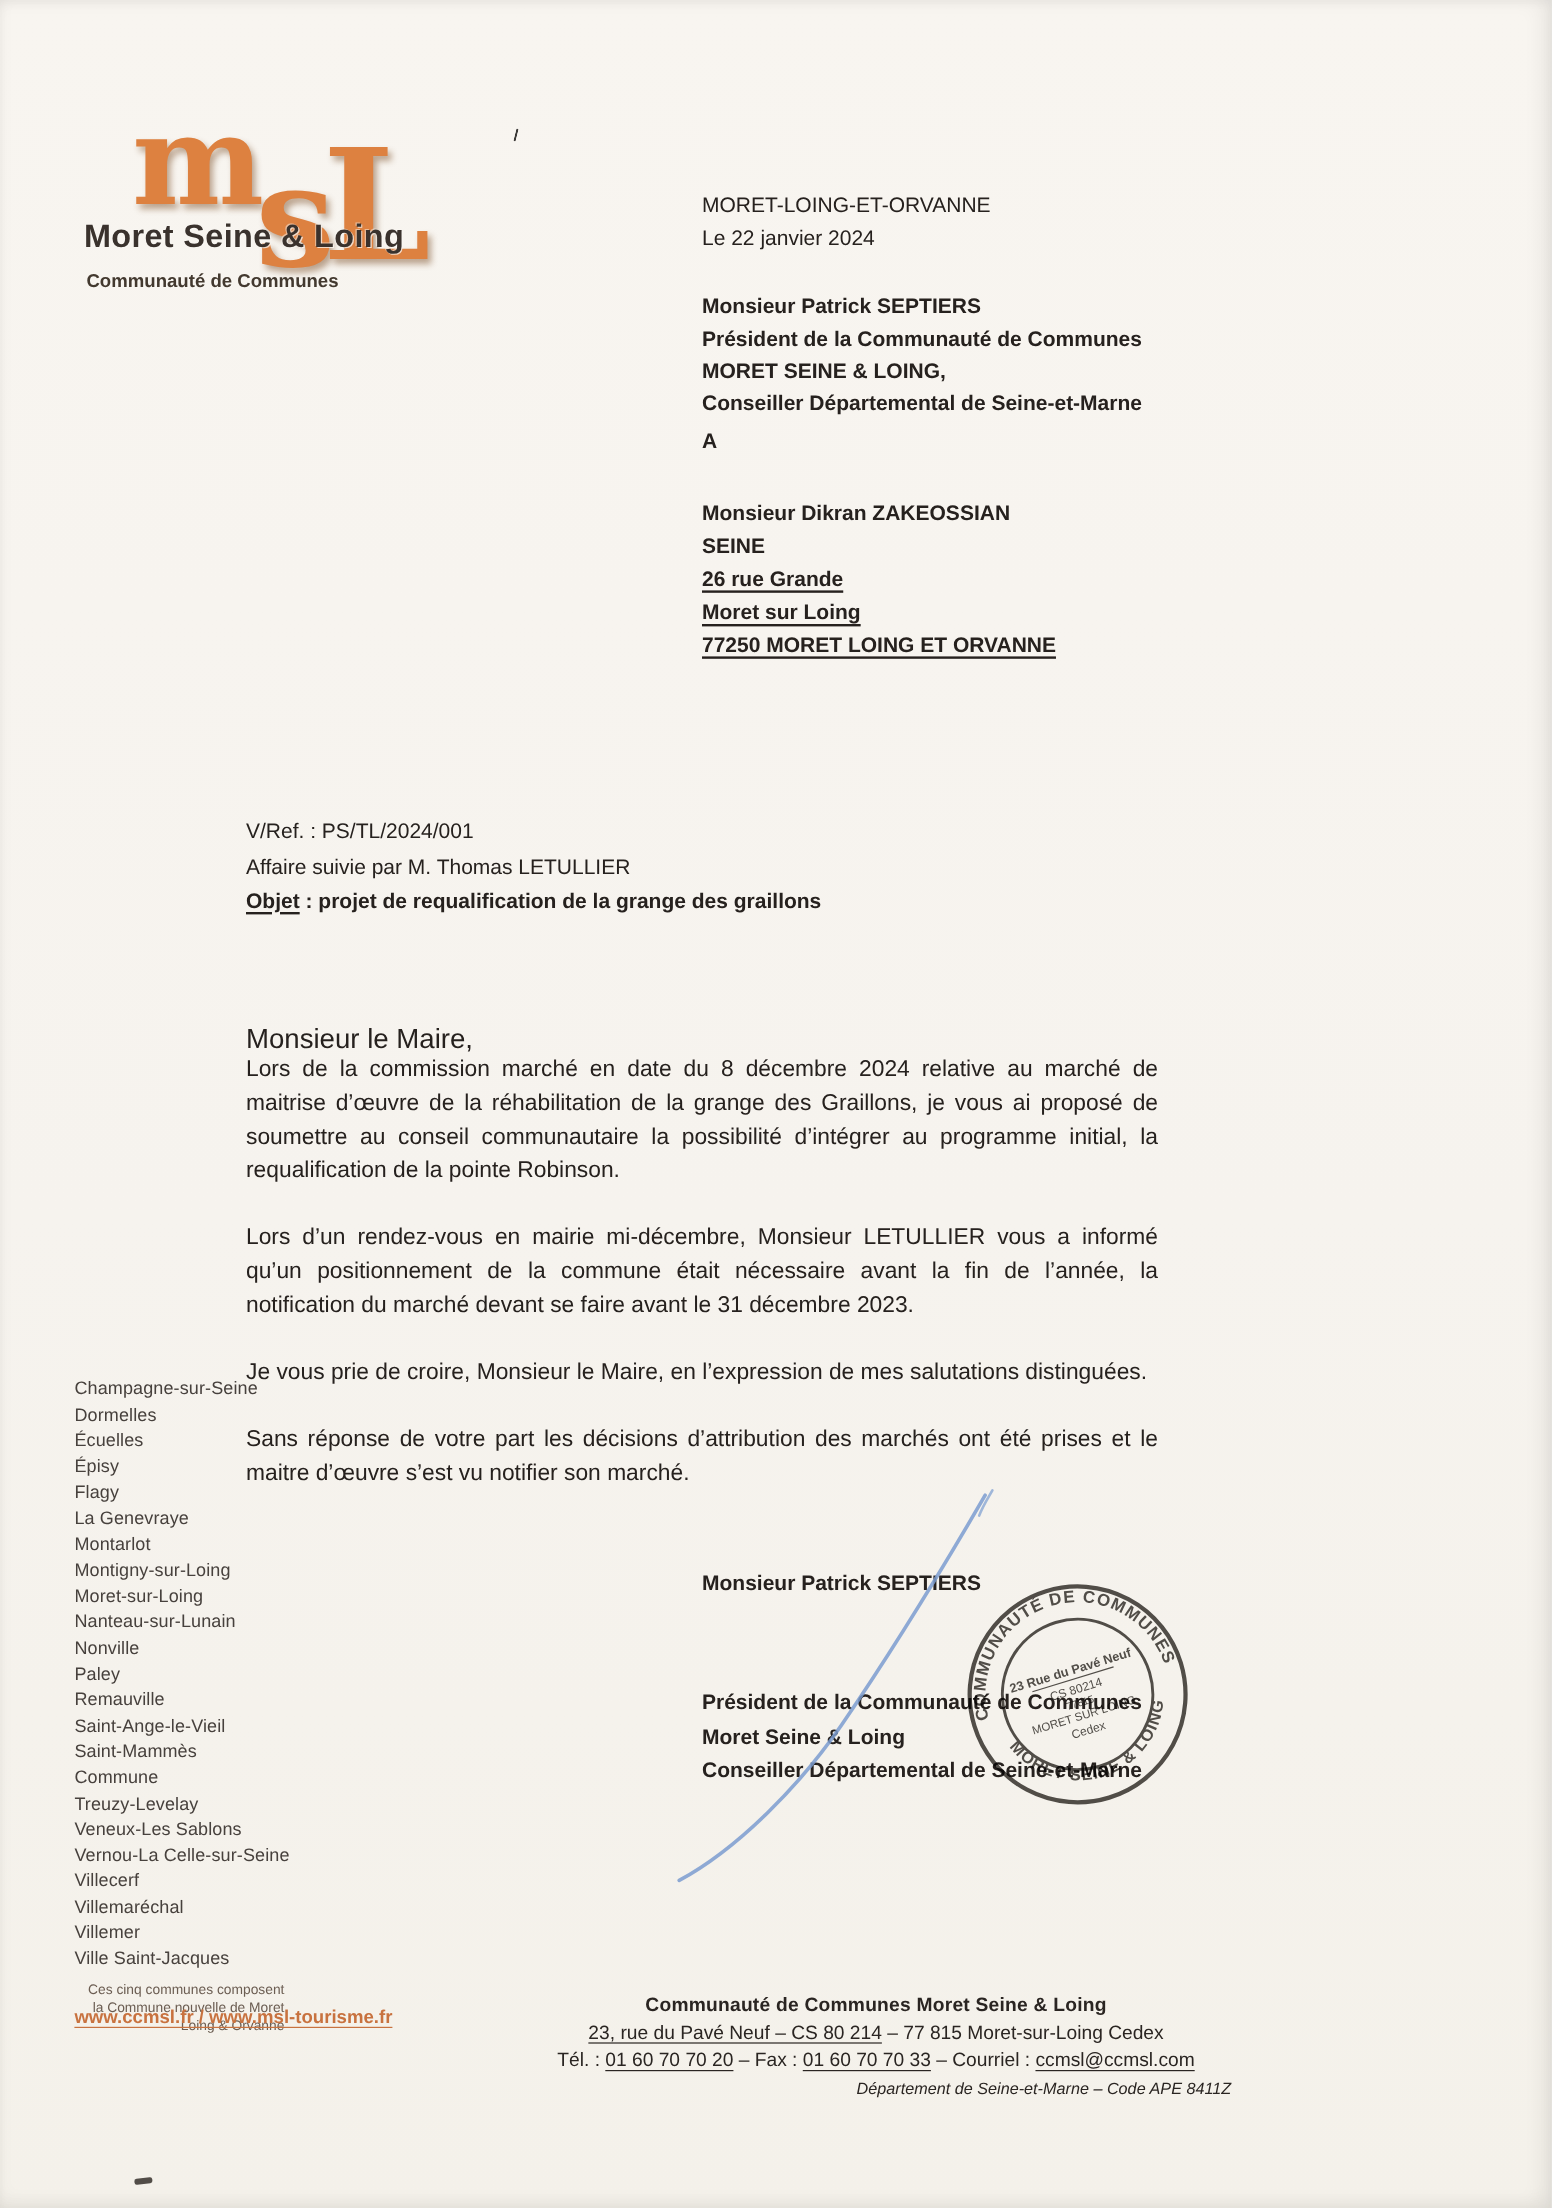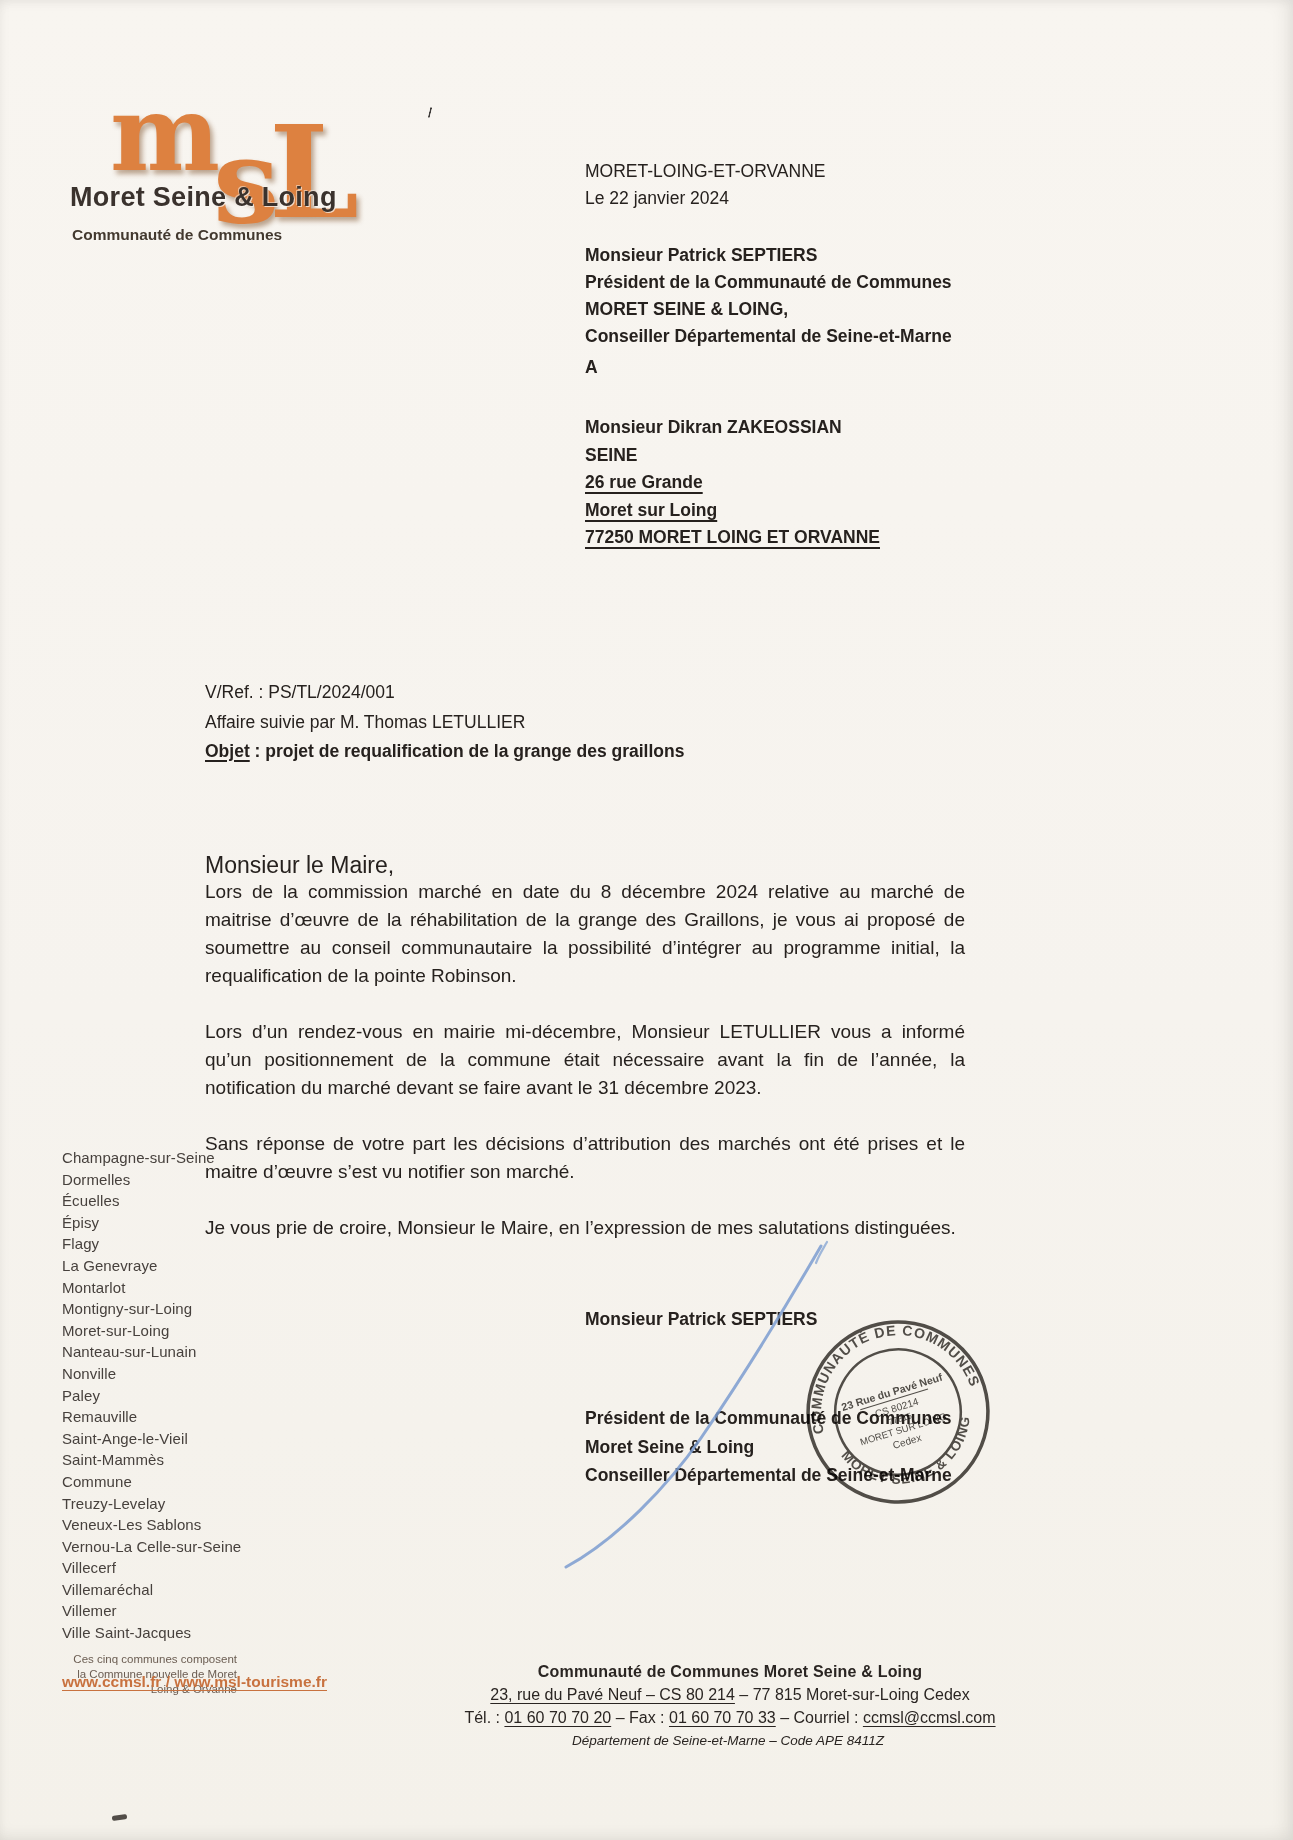--- a/index.html
+++ b/index.html
@@ -54,21 +54,21 @@
 
   .stamp{left:802px;top:1316px;width:192px;height:192px;transform:rotate(-17deg);
          mix-blend-mode:multiply;opacity:.92;z-index:3;}
   .stamp text{font-family:"Liberation Sans",sans-serif;fill:#45423e;}
 
   .ink{left:0;top:0;z-index:4;pointer-events:none;}
 
   
   .footer{left:430px;top:1660px;width:600px;text-align:center;font-size:16px;line-height:23px;color:#2a2522;}
   .footer-org{font-weight:bold;letter-spacing:.2px;}
-  .footer-dept{font-style:italic;font-size:13.5px;padding-right:4px;}
+  .footer-dept{font-style:italic;font-size:13.5px;text-align:right;padding-right:4px;}
   .fu{text-decoration:underline;text-underline-offset:3px;text-decoration-thickness:1px;text-align:center;}
 
   
   .speck{left:429px;top:107px;width:0;height:11px;border-left:2.5px solid #3c3a38;transform:rotate(14deg);border-radius:2px;}
   .corner-mark{left:112px;top:1815px;width:15px;height:5px;background:#35302c;border-radius:2px;transform:rotate(-7deg);opacity:.85;}
 </style>
 </head>
 <body>
 
 <div class="page">
@@ -111,22 +111,22 @@
     <div>V/Ref. : PS/TL/2024/001</div>
     <div>Affaire suivie par M. Thomas LETULLIER</div>
     <div class="subject"><span class="subject-label">Objet</span><span> :  </span><span>projet de requalification de la grange des graillons</span></div>
   </div>
 
   <div class="abs salut">Monsieur le Maire,</div>
 
   <div class="abs bodytext">
       <p>Lors de la commission marché en date du 8 décembre 2024 relative au marché de maitrise d’œuvre de la réhabilitation de la grange des Graillons, je vous ai proposé de soumettre au conseil communautaire la possibilité d’intégrer au programme initial, la requalification de la pointe Robinson.</p>
       <p>Lors d’un rendez-vous en mairie mi-décembre, Monsieur LETULLIER vous a informé qu’un positionnement de la commune était nécessaire avant la fin de l’année, la notification du marché devant se faire avant le 31 décembre 2023.</p>
+      <p>Je vous prie de croire, Monsieur le Maire, en l’expression de mes salutations distinguées.</p>
       <p>Sans réponse de votre part les décisions d’attribution des marchés ont été prises et le maitre d’œuvre s’est vu notifier son marché.</p>
-      <p>Je vous prie de croire, Monsieur le Maire, en l’expression de mes salutations distinguées.</p>
     </div>
 
   <div class="abs communes">
       <div>Champagne-sur-Seine</div>
       <div>Dormelles</div>
       <div>Écuelles</div>
       <div>Épisy</div>
       <div>Flagy</div>
       <div>La Genevraye</div>
       <div>Montarlot</div>

